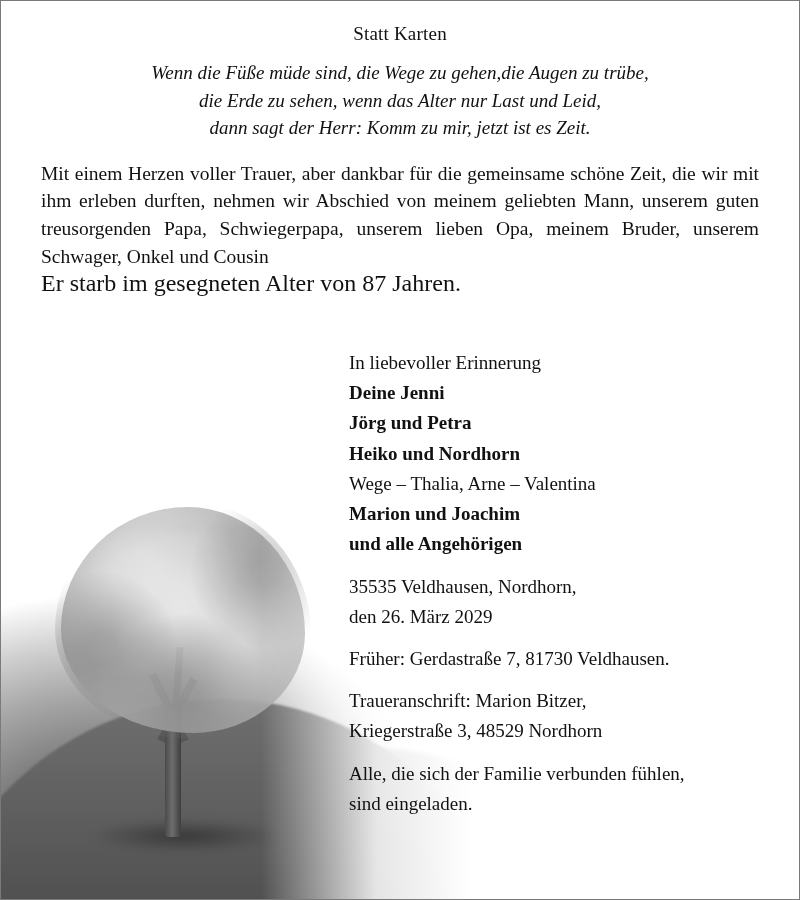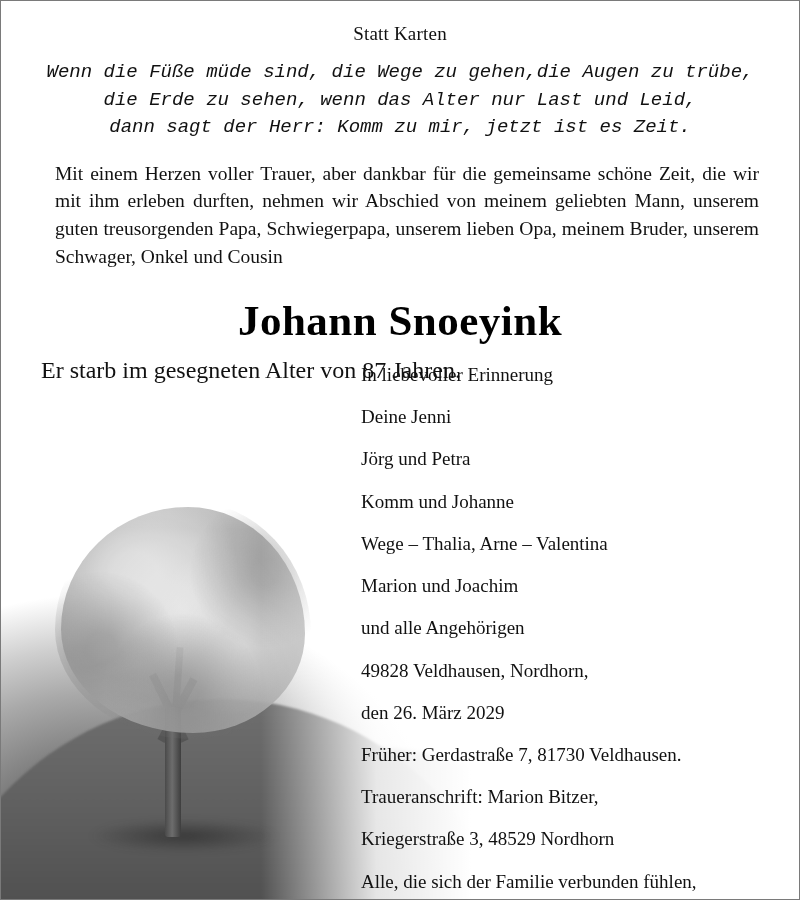--- a/index.html
+++ b/index.html
@@ -144,27 +144,27 @@
     letter-spacing: .2px;
   }
   .poem {
     text-align: center;
     font-style: italic;
     font-size: 19px;
     line-height: 1.45;
     color: #111;
     margin: 0 0 18px 0;
   }
-  .poem div { white-space: nowrap; font-family: Liberation Mono, monospace; }
+  .poem div { white-space: nowrap; }
   .intro {
     font-size: 19.5px;
     line-height: 1.42;
     text-align: justify;
     color: #111;
-    margin: 0 14px 0 28px;
+    margin: 0 14px 0 14px;
   }
   .name {
     text-align: center;
     font-weight: bold;
     font-size: 43px;
     letter-spacing: .5px;
     color: #000;
     margin: 26px 0 12px 0;
   }
   .age {
@@ -175,24 +175,24 @@
 
   
   .right-col {
     position: absolute;
     left: 344px;
     top: 345px;
     width: 420px;
     z-index: 3;
     color: #111;
   }
-  .right-col p { margin: 16px; }
+  .right-col p { margin: 4px; }
   .block { margin-bottom: 16px; }
   .line { font-size: 19px; line-height: 1.38; }
-  .line.bold { font-weight: normal; }
+  .line.bold { font-weight: bold; }
   .funeral {
     font-size: 19px;
     line-height: 1.42;
     text-align: justify;
   }
   .funeral b { font-weight: bold; }
 </style>
 </head>
 <body>
 
@@ -219,39 +219,38 @@
     <div class="statt">Statt Karten</div>
 
     <div class="poem">
       <div>Wenn die Füße müde sind, die Wege zu gehen,die Augen zu trübe,</div>
       <div>die Erde zu sehen, wenn das Alter nur Last und Leid,</div>
       <div>dann sagt der Herr: Komm zu mir, jetzt ist es Zeit.</div>
     </div>
 
     <div class="intro">Mit einem Herzen voller Trauer, aber dankbar für die gemeinsame schöne Zeit, die wir mit ihm erleben durften, nehmen wir Abschied von meinem geliebten Mann, unserem guten treusorgenden Papa, Schwiegerpapa, unserem lieben Opa, meinem Bruder, unserem Schwager, Onkel und Cousin</div>
 
-    <div class="name">Johann Snoeyink</div>
 
     <div class="age">Er starb im gesegneten Alter von 87 Jahren.</div>
   </div>
 
   <div class="right-col">
 
     <div class="block">
       <p class="line">In liebevoller Erinnerung</p>
       <p class="line bold">Deine Jenni</p>
       <p class="line bold">Jörg und Petra</p>
-      <p class="line bold">Komm und Johanne</p>
+      <p class="line bold">Heiko und Nordhorn</p>
       <p class="line">Wege – Thalia, Arne – Valentina</p>
       <p class="line bold">Marion und Joachim</p>
       <p class="line bold">und alle Angehörigen</p>
     </div>
 
     <div class="block">
-      <p class="line">49828 Veldhausen, Nordhorn,</p>
+      <p class="line">35535 Veldhausen, Nordhorn,</p>
       <p class="line">den 26. März 2029</p>
     </div>
 
     <div class="block">
       <p class="line">Früher: Gerdastraße 7, 81730 Veldhausen.</p>
     </div>
 
     <div class="block">
       <p class="line">Traueranschrift: Marion Bitzer,</p>
       <p class="line">Kriegerstraße 3, 48529 Nordhorn</p>

